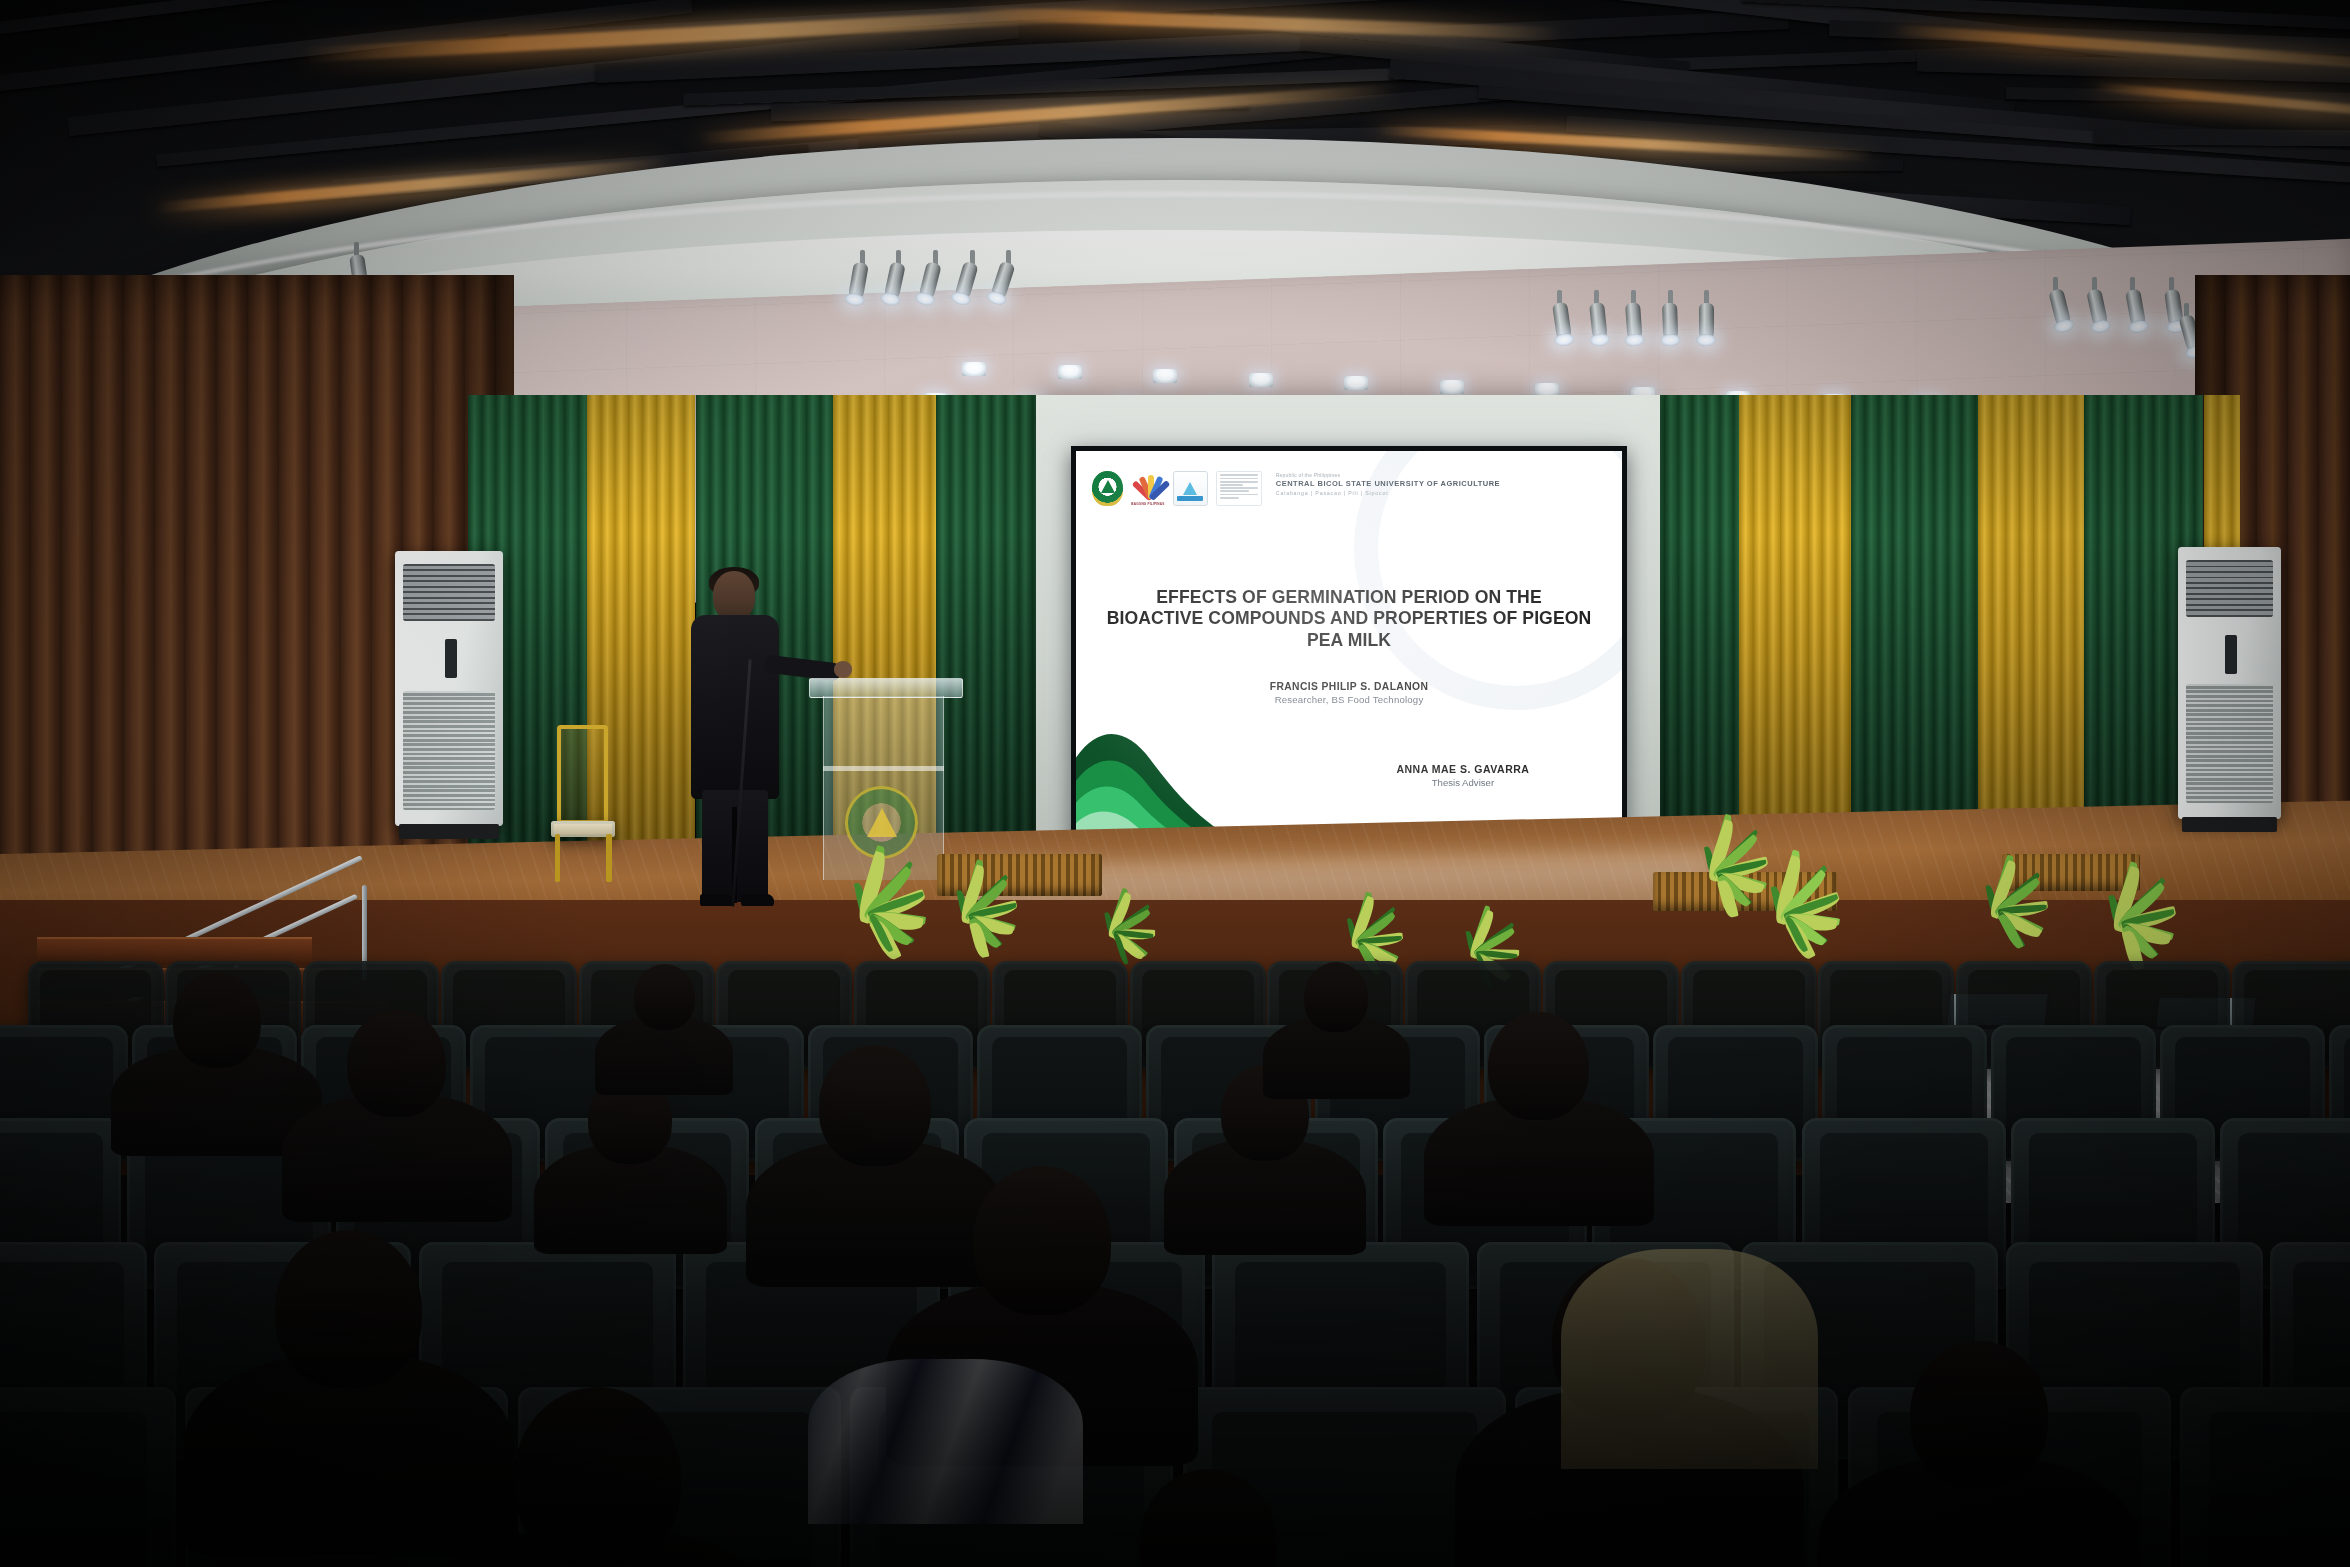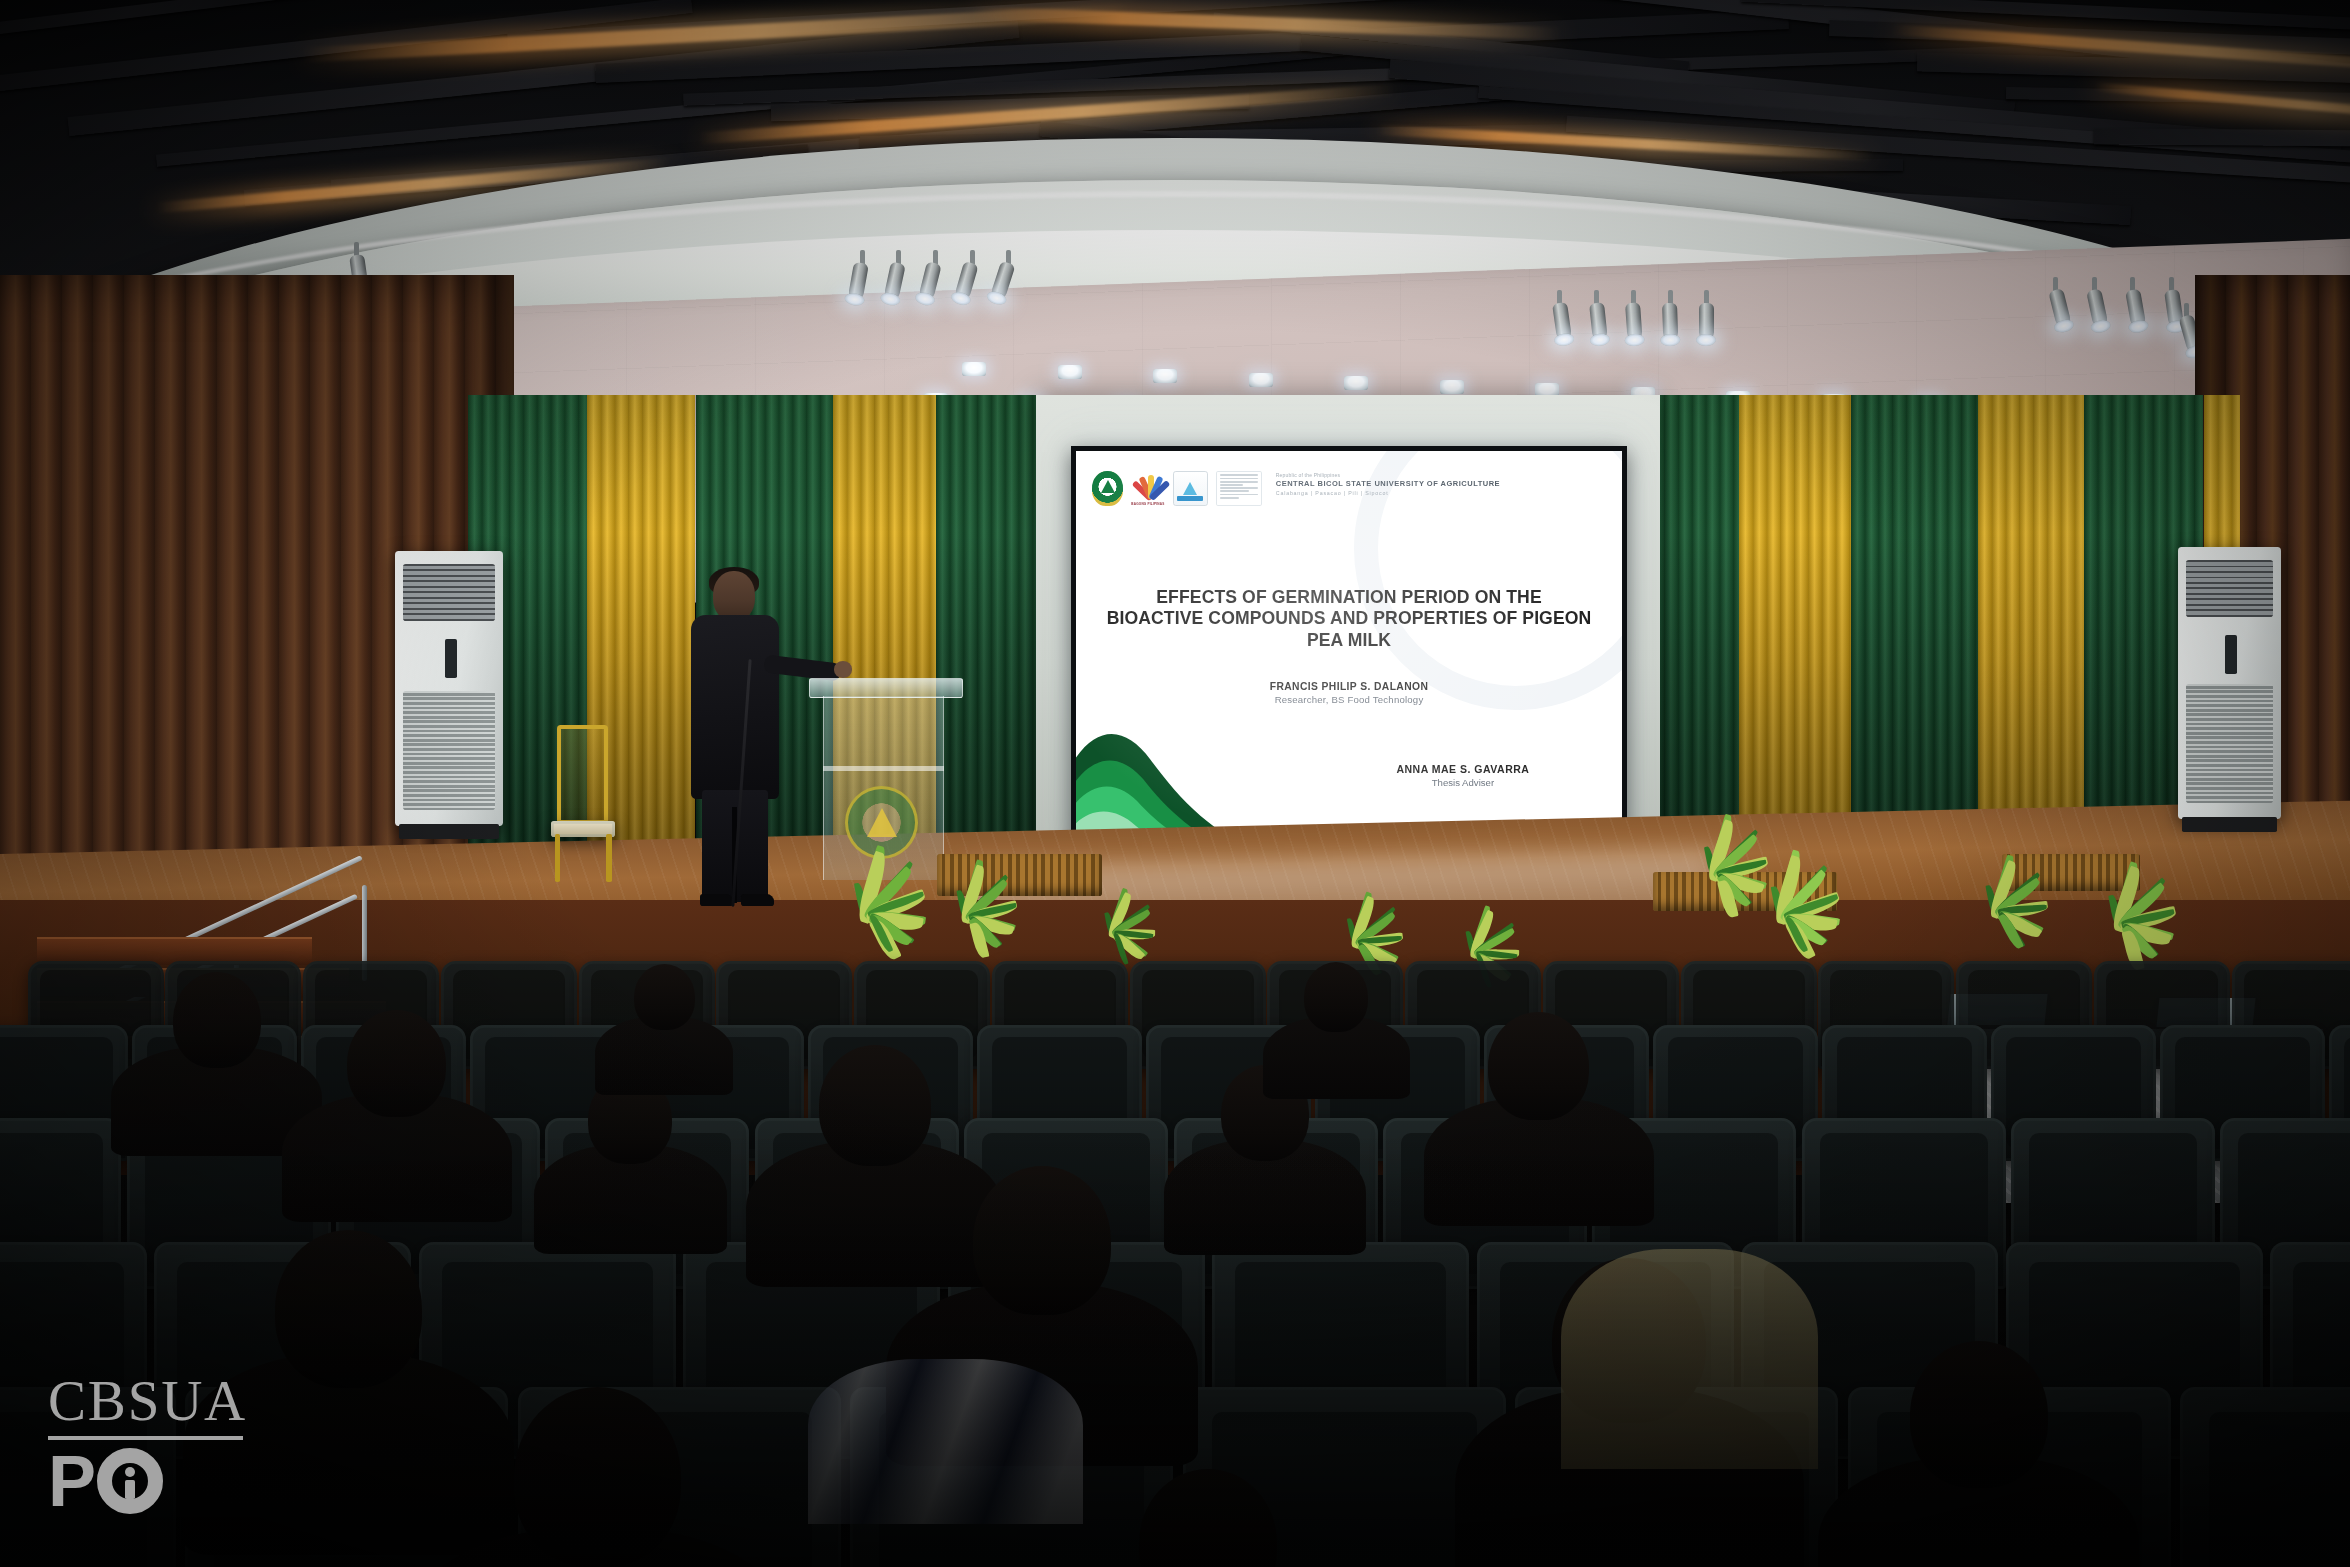--- a/index.html
+++ b/index.html
@@ -1149,26 +1149,15 @@
           <div class="p-head" style="width: 61px; height: 66px;"></div>
         </div>
         <div style="position: absolute; left: 808px; top: 404px; width: 275px; height: 165px; background: linear-gradient(110deg, rgb(30, 43, 77) 0%, rgb(223, 227, 234) 18%, rgb(36, 48, 79) 34%, rgb(230, 234, 240) 52%, rgb(34, 46, 76) 70%, rgb(223, 227, 234) 88%); border-radius: 40% 40% 0px 0px; opacity: 0.55;"></div>
         <div style="position: absolute; left: 1561px; top: 294px; width: 257px; height: 220px; background: linear-gradient(rgb(184, 168, 116), rgb(141, 128, 84)); border-radius: 40% 40% 0px 0px; opacity: 0.55;"></div>
       </div>
   </div>
 
   <div class="dark-foreground"></div>
   <div class="vignette"></div>
 
-  <div class="watermark">
-    <div class="wm-top">CBSUA</div>
-    <div class="wm-rule"></div>
-    <div class="wm-bot">
-      <span>P</span>
-      <span class="wm-o">
-        <span class="wm-i-dot"></span>
-          <span class="wm-i-stem"></span>
-      </span>
-    </div>
-  </div>
 
 </div>
 
 
 </body></html>

